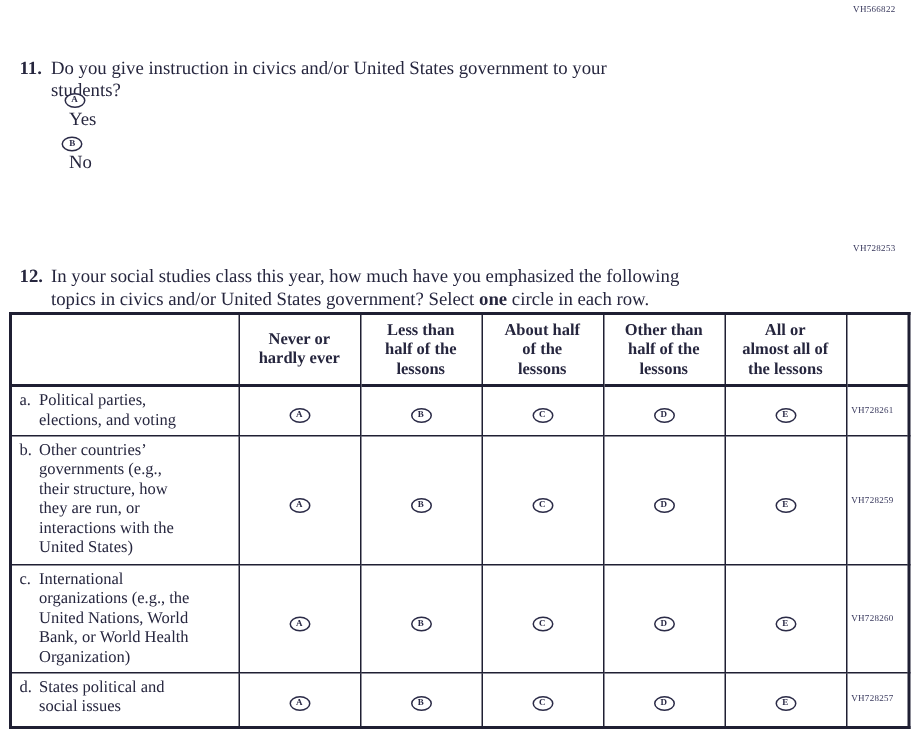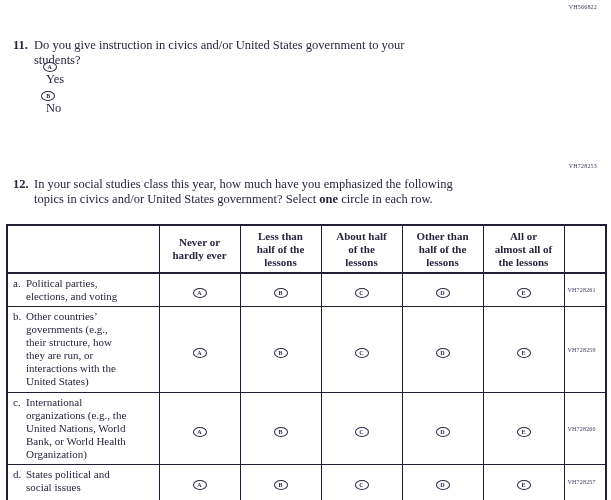--- a/index.html
+++ b/index.html
@@ -39,21 +39,21 @@
     border:1.3px solid #2b2b47;
     border-radius:50%;
     align-items:center; justify-content:center;
     font-size:6px; line-height:1; font-weight:bold;
     color:#2b2b47;
     flex:none;
     background:#fff;
   }
 
   table#q12-table {
-    position:absolute; left:6px; top:224px;
+    position:absolute; left:6px; top:208px;
     width:599px;
     border-collapse:collapse;
     table-layout:fixed;
     border:2.5px solid #1f1f33;
   }
   #q12-table th, #q12-table td { border:1.5px solid #1f1f33; }
   #q12-table thead th { border-bottom:2.5px solid #1f1f33; }
   #q12-table thead th {
     font-size:11px; line-height:13px; font-weight:bold;
     text-align:center; vertical-align:middle;

